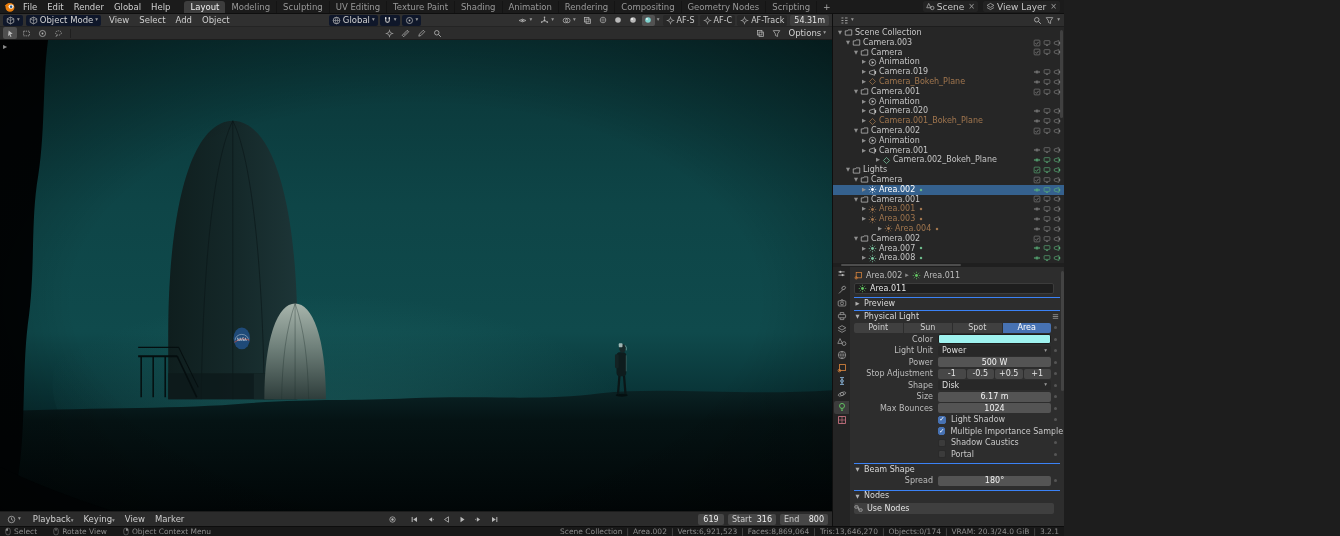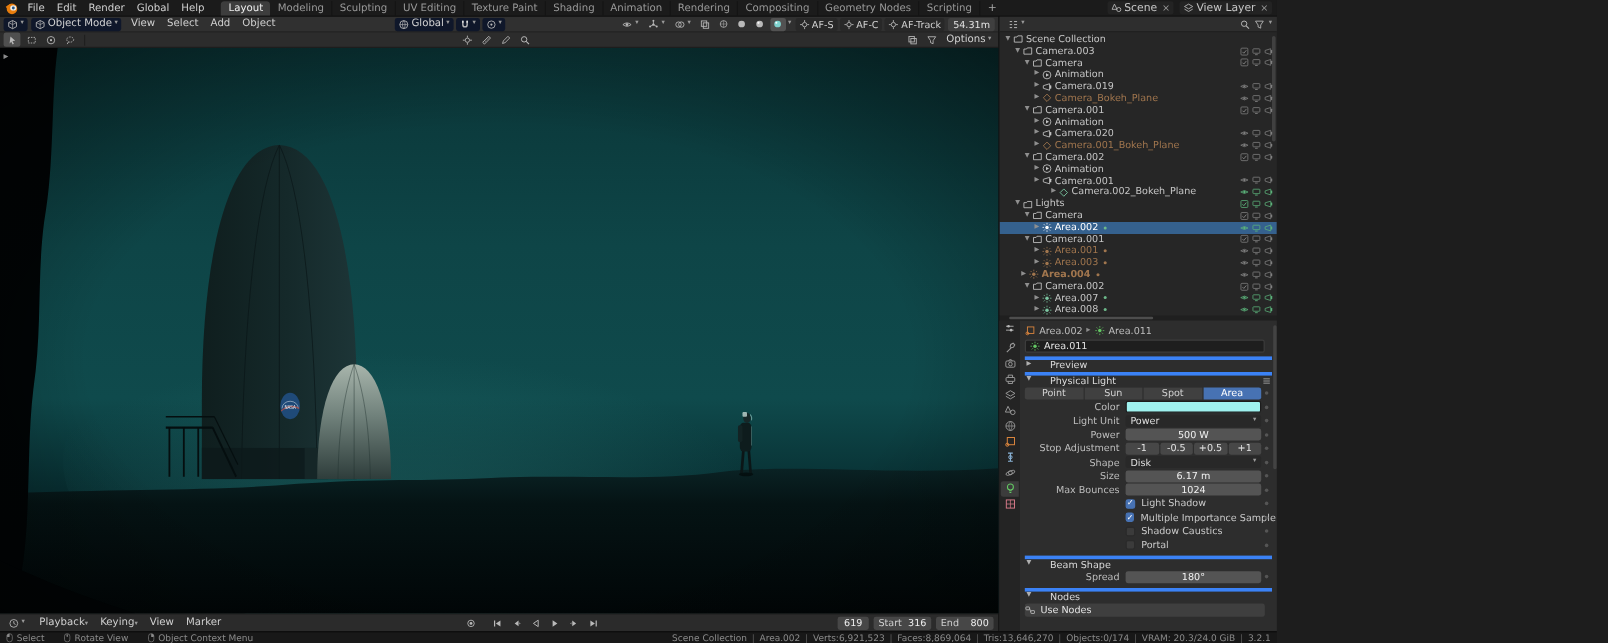--- a/index.html
+++ b/index.html
@@ -79,21 +79,21 @@
 .props-tabs{width:17px;background:#242424;display:flex;flex-direction:column;align-items:center;padding-top:2px;gap:2.5px}
 .ptab{width:15px;height:13px;display:flex;align-items:center;justify-content:center;border-radius:2px 0 0 2px;color:#9b9b9b}
 .ptab .i{width:10px;height:10px;color:inherit}
 .ptab.active{background:#3c3c3c}
 .ptab-editor{margin-bottom:3px;display:flex;align-items:center;gap:1px}
 .props-main{flex:1;padding:2px 4px 0 4px;position:relative;overflow:hidden;min-width:0}
 .p-vscroll{position:absolute;right:0;top:4px;width:3px;height:120px;background:#555;border-radius:2px;opacity:.55}
 .crumbs{display:flex;align-items:center;gap:3px;height:12px;color:#bdbdbd;font-size:8px}
 .crumb-sep{color:#8d8d8d;font-size:7px}
 .name-field{height:11px;background:#1e1e1e;border:1px solid #3c3c3c;border-radius:2px;display:flex;align-items:center;gap:3px;padding:0 3px;margin:2px 6px 3px 0;font-size:8px;color:#e4e4e4}
-.sect{display:flex;align-items:flex-start;gap:14px;height:11px;color:#dadada;font-size:8px;border-top:3px solid #3b82f6;margin-top:2px}
+.sect{display:flex;align-items:center;gap:3px;height:11px;color:#dadada;font-size:8px;border-top:1px solid #3b82f6;margin-top:2px}
 .sect .tri{font-size:5.2px;color:#b0b0b0;width:7px;text-align:center}
 .sect .sect-right{margin-left:auto;color:#9a9a9a}
 .prow{display:flex;align-items:center;height:10px;margin:1.5px 0}
 .plabel{flex:0 0 84px;text-align:right;padding-right:5px;color:#bdbdbd;font-size:8px;white-space:nowrap}
 .pfield{flex:1;display:flex;gap:1px;min-width:0;align-items:center}
 .dec{flex:0 0 9px;display:flex;justify-content:center}
 .dec::before{content:"";width:3px;height:3px;border-radius:50%;background:#555}
 .slider{flex:1;background:#545454;border-radius:2px;height:10px;display:flex;align-items:center;justify-content:center;color:#f2f2f2;font-size:8px}
 .dropdown{flex:1;background:#282828;border-radius:2px;height:10px;display:flex;align-items:center;padding:0 4px;color:#dedede;font-size:8px}
 .dropdown .chev{margin-left:auto}
@@ -1155,21 +1155,21 @@
                   </svg>
                 </span>
                 <span class="i">
                   <svg viewBox="0 0 10 10">
                     <path d="M1.6 3.8 7.4 2v6L1.6 6.2Z" fill="none" stroke="currentColor" stroke-width="0.8"></path>
                     <rect x="7.6" y="3.4" width="1.4" height="3.2" rx="0.4" fill="currentColor"></rect>
                   </svg>
                 </span>
               </span>
             </div>
-            <div class="o-row st-hidden" style="padding-left: 16px; font-weight: bold;">
+            <div class="o-row st-hidden" style="padding-left: 43px;">
               <span class="o-arrow">▶</span>
               <span class="i oicon">
                 <svg viewBox="0 0 10 10">
                   <circle cx="5" cy="5" r="1.6" fill="currentColor"></circle>
                   <path d="M5 0.8v1.5M5 7.7v1.5M0.8 5h1.5M7.7 5h1.5M2 2l1.1 1.1M6.9 6.9 8 8M8 2 6.9 3.1M3.1 6.9 2 8" stroke="currentColor" stroke-width="0.7"></path>
                 </svg>
               </span>
               <span class="o-label">Area.004</span>
               <span class="i subdot">
                 <svg viewBox="0 0 10 10">

